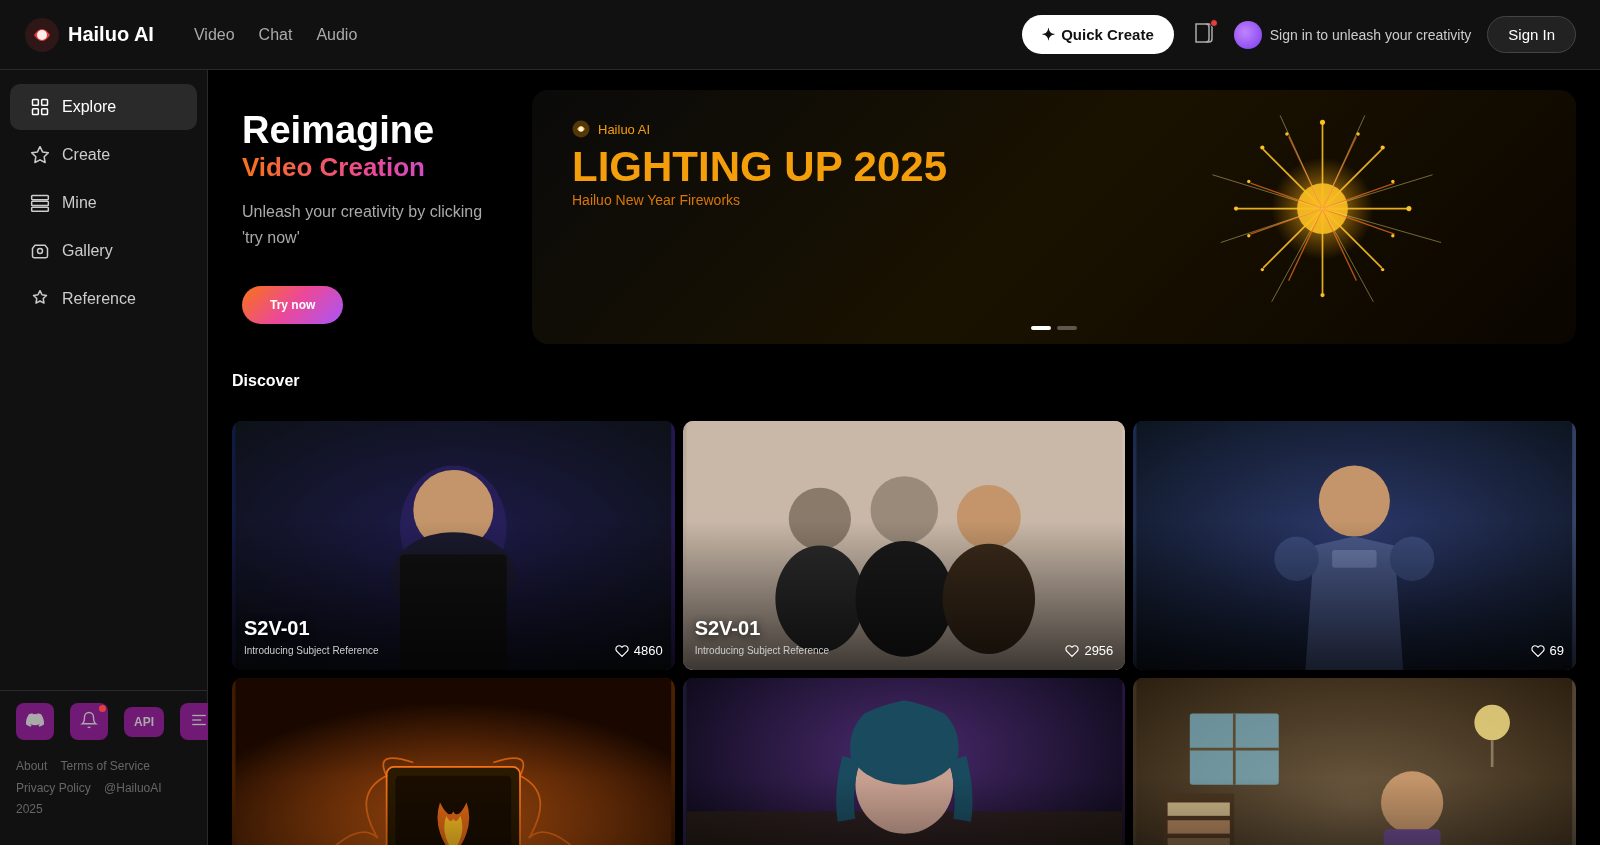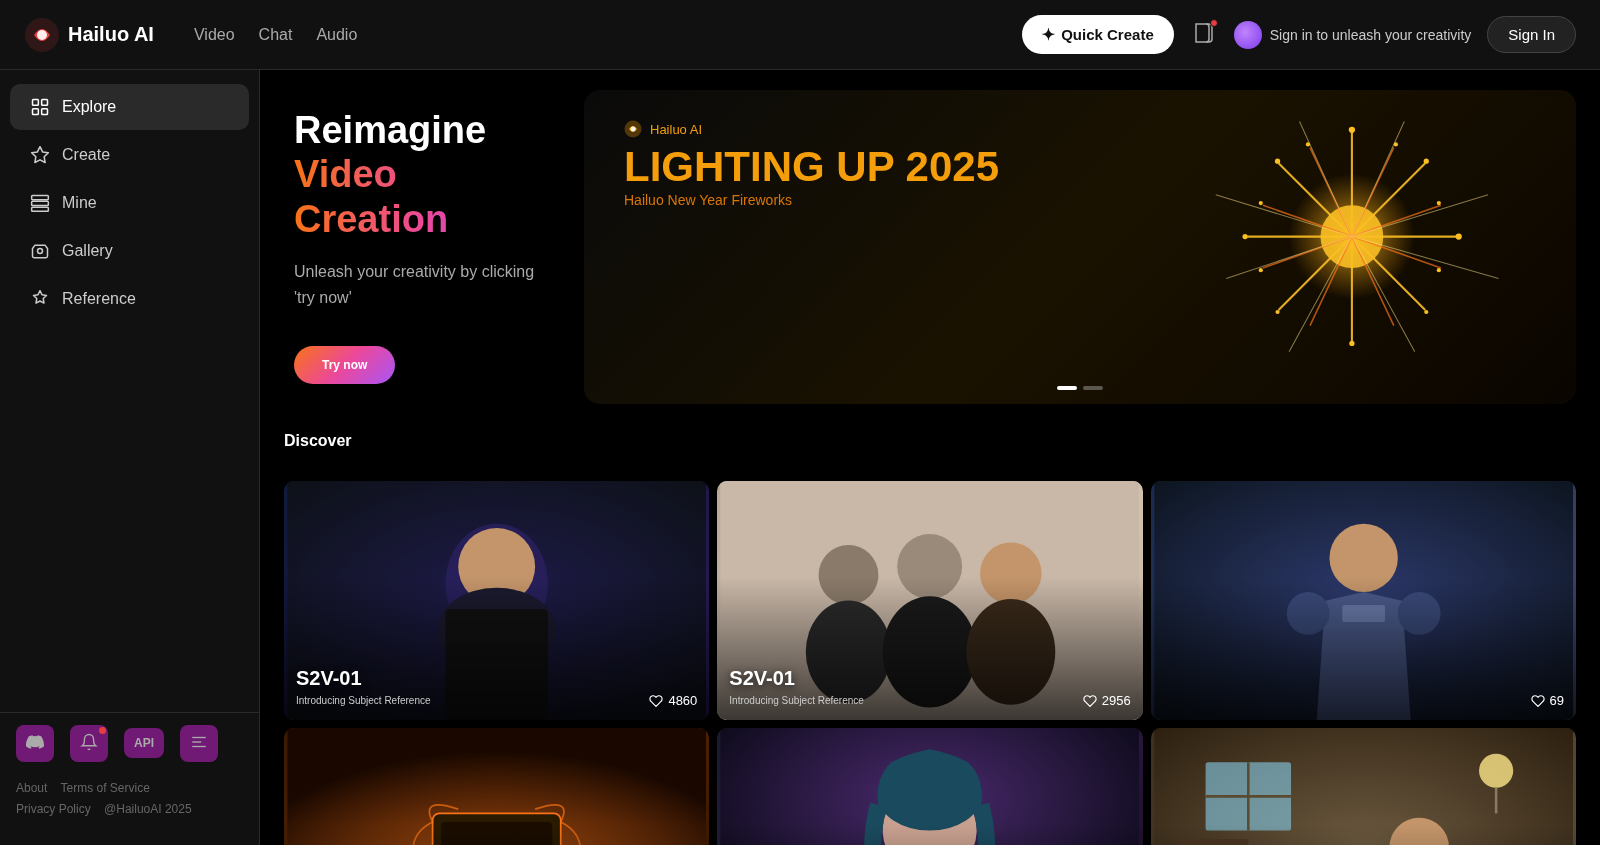--- a/index.html
+++ b/index.html
@@ -101,21 +101,21 @@
 
     
     .main-layout {
       display: flex;
       flex: 1;
       overflow: hidden;
     }
 
     
     .sidebar {
-      width: 260px;
+      width: 208px;
       background: #111;
       border-right: 1px solid #2a2a2a;
       display: flex;
       flex-direction: column;
       padding: 12px 0;
       flex-shrink: 0;
     }
     .sidebar-nav {
       flex: 1;
     }
@@ -186,21 +186,21 @@
       justify-content: center;
       padding: 20px 10px;
     }
     .hero-title-plain {
       font-size: 38px;
       font-weight: 700;
       color: #fff;
       line-height: 1.1;
     }
     .hero-title-gradient {
-      font-size: 38px;
+      font-size: 26px;
       font-weight: 700;
       background: linear-gradient(90deg, #f97316, #ec4899, #a855f7);
       -webkit-background-clip: text;
       -webkit-text-fill-color: transparent;
       background-clip: text;
       line-height: 1.2;
       margin-bottom: 16px;
     }
     .hero-desc {
       font-size: 16px;

